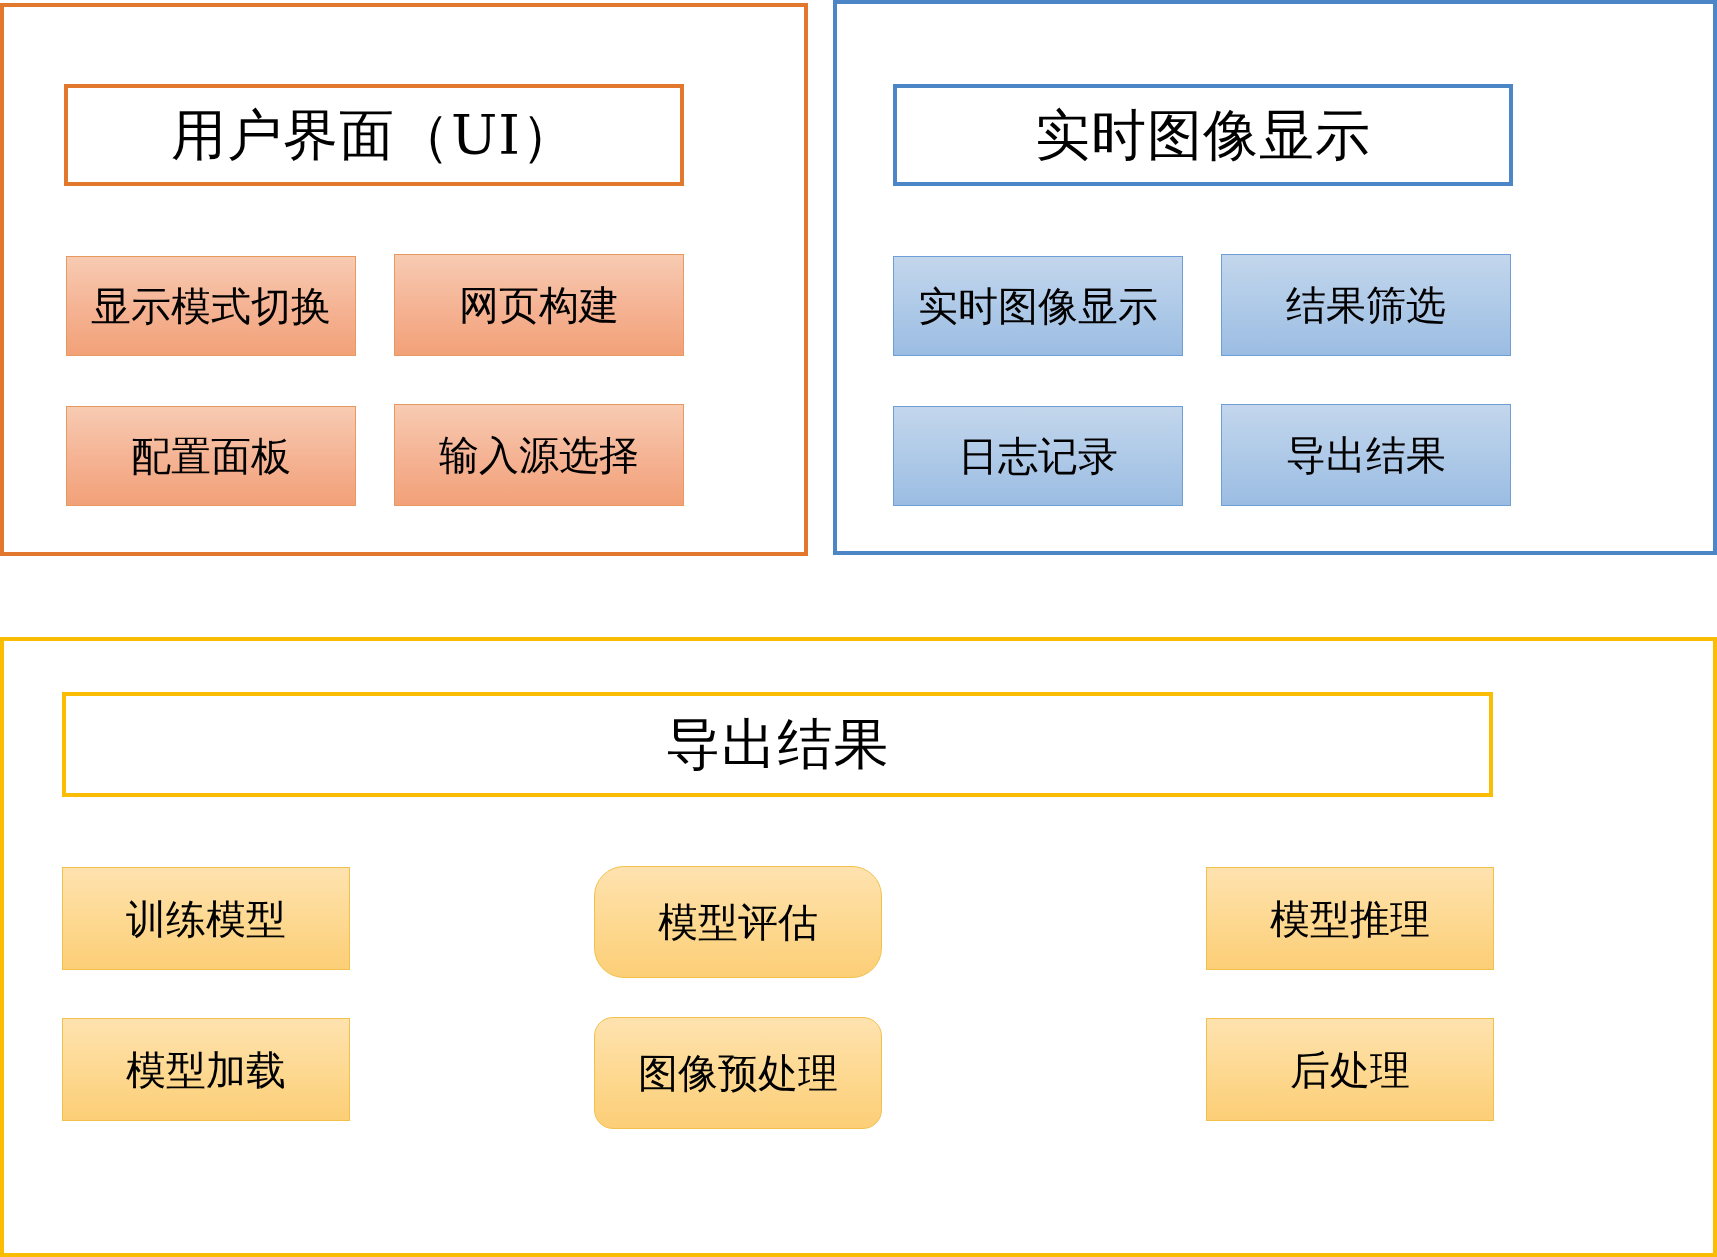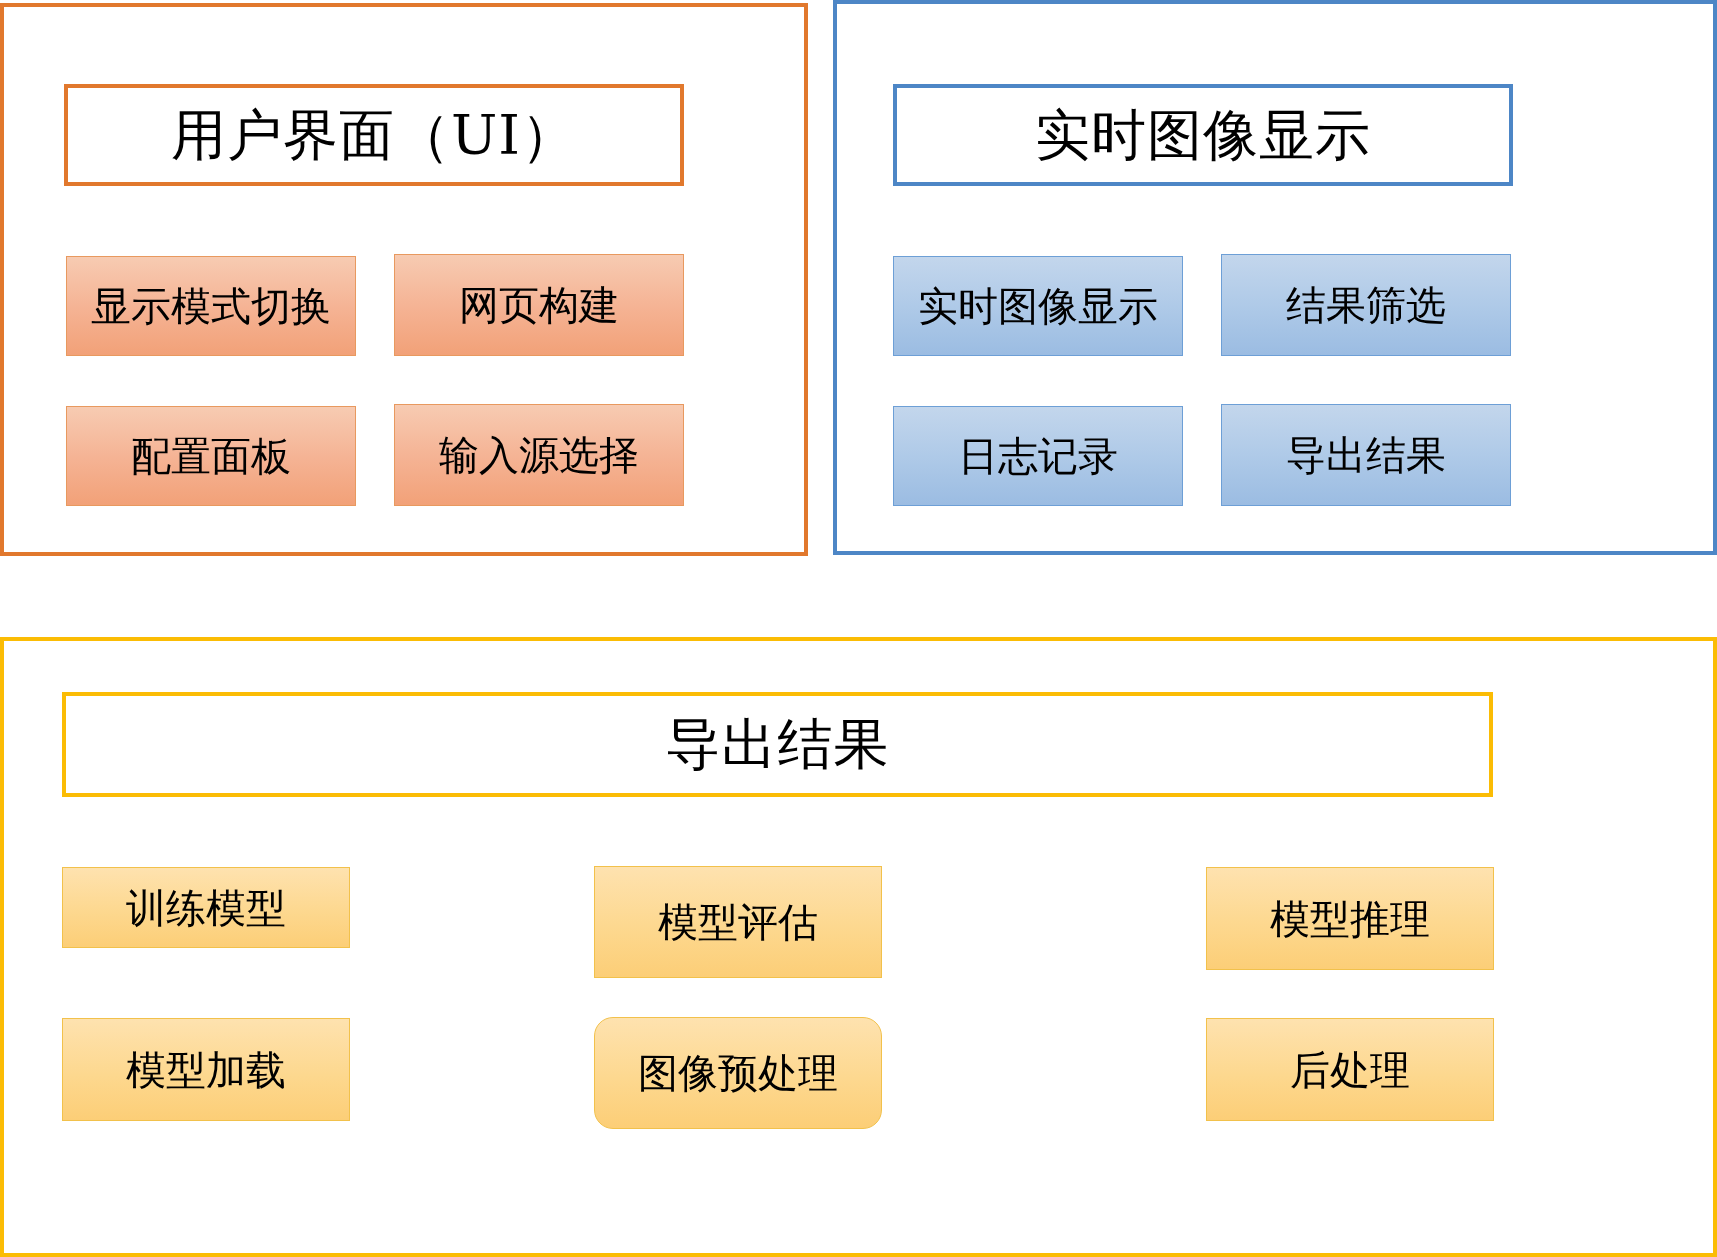--- a/index.html
+++ b/index.html
@@ -75,22 +75,22 @@
   .ui-2 { left: 66px;  top: 380px; width: 290px; height: 100px; }
   .ui-3 { left: 394px; top: 378px; width: 290px; height: 102px; }
 
   
   .res-0 { left: 893px;  top: 230px; width: 290px; height: 100px; }
   .res-1 { left: 1221px; top: 228px; width: 290px; height: 102px; }
   .res-2 { left: 893px;  top: 380px; width: 290px; height: 100px; }
   .res-3 { left: 1221px; top: 378px; width: 290px; height: 102px; }
 
   
-  .mdl-0 { left: 62px;   top: 841px;  width: 288px; height: 81px; }
-  .mdl-1 { left: 594px;  top: 840px;  width: 288px; height: 112px; }
+  .mdl-0 { left: 62px;   top: 841px;  width: 288px; height: 103px; }
+  .mdl-1 { left: 594px;  top: 840px;  width: 288px; height: 112px; border-radius: 30px; }
   .mdl-2 { left: 1206px; top: 841px;  width: 288px; height: 103px; }
   .mdl-3 { left: 62px;   top: 992px;  width: 288px; height: 103px; }
   .mdl-4 { left: 594px;  top: 991px;  width: 288px; height: 112px; border-radius: 19px; }
   .mdl-5 { left: 1206px; top: 992px;  width: 288px; height: 103px; }
 </style>
 </head>
 <body>
 
 <div id="canvas">
 

